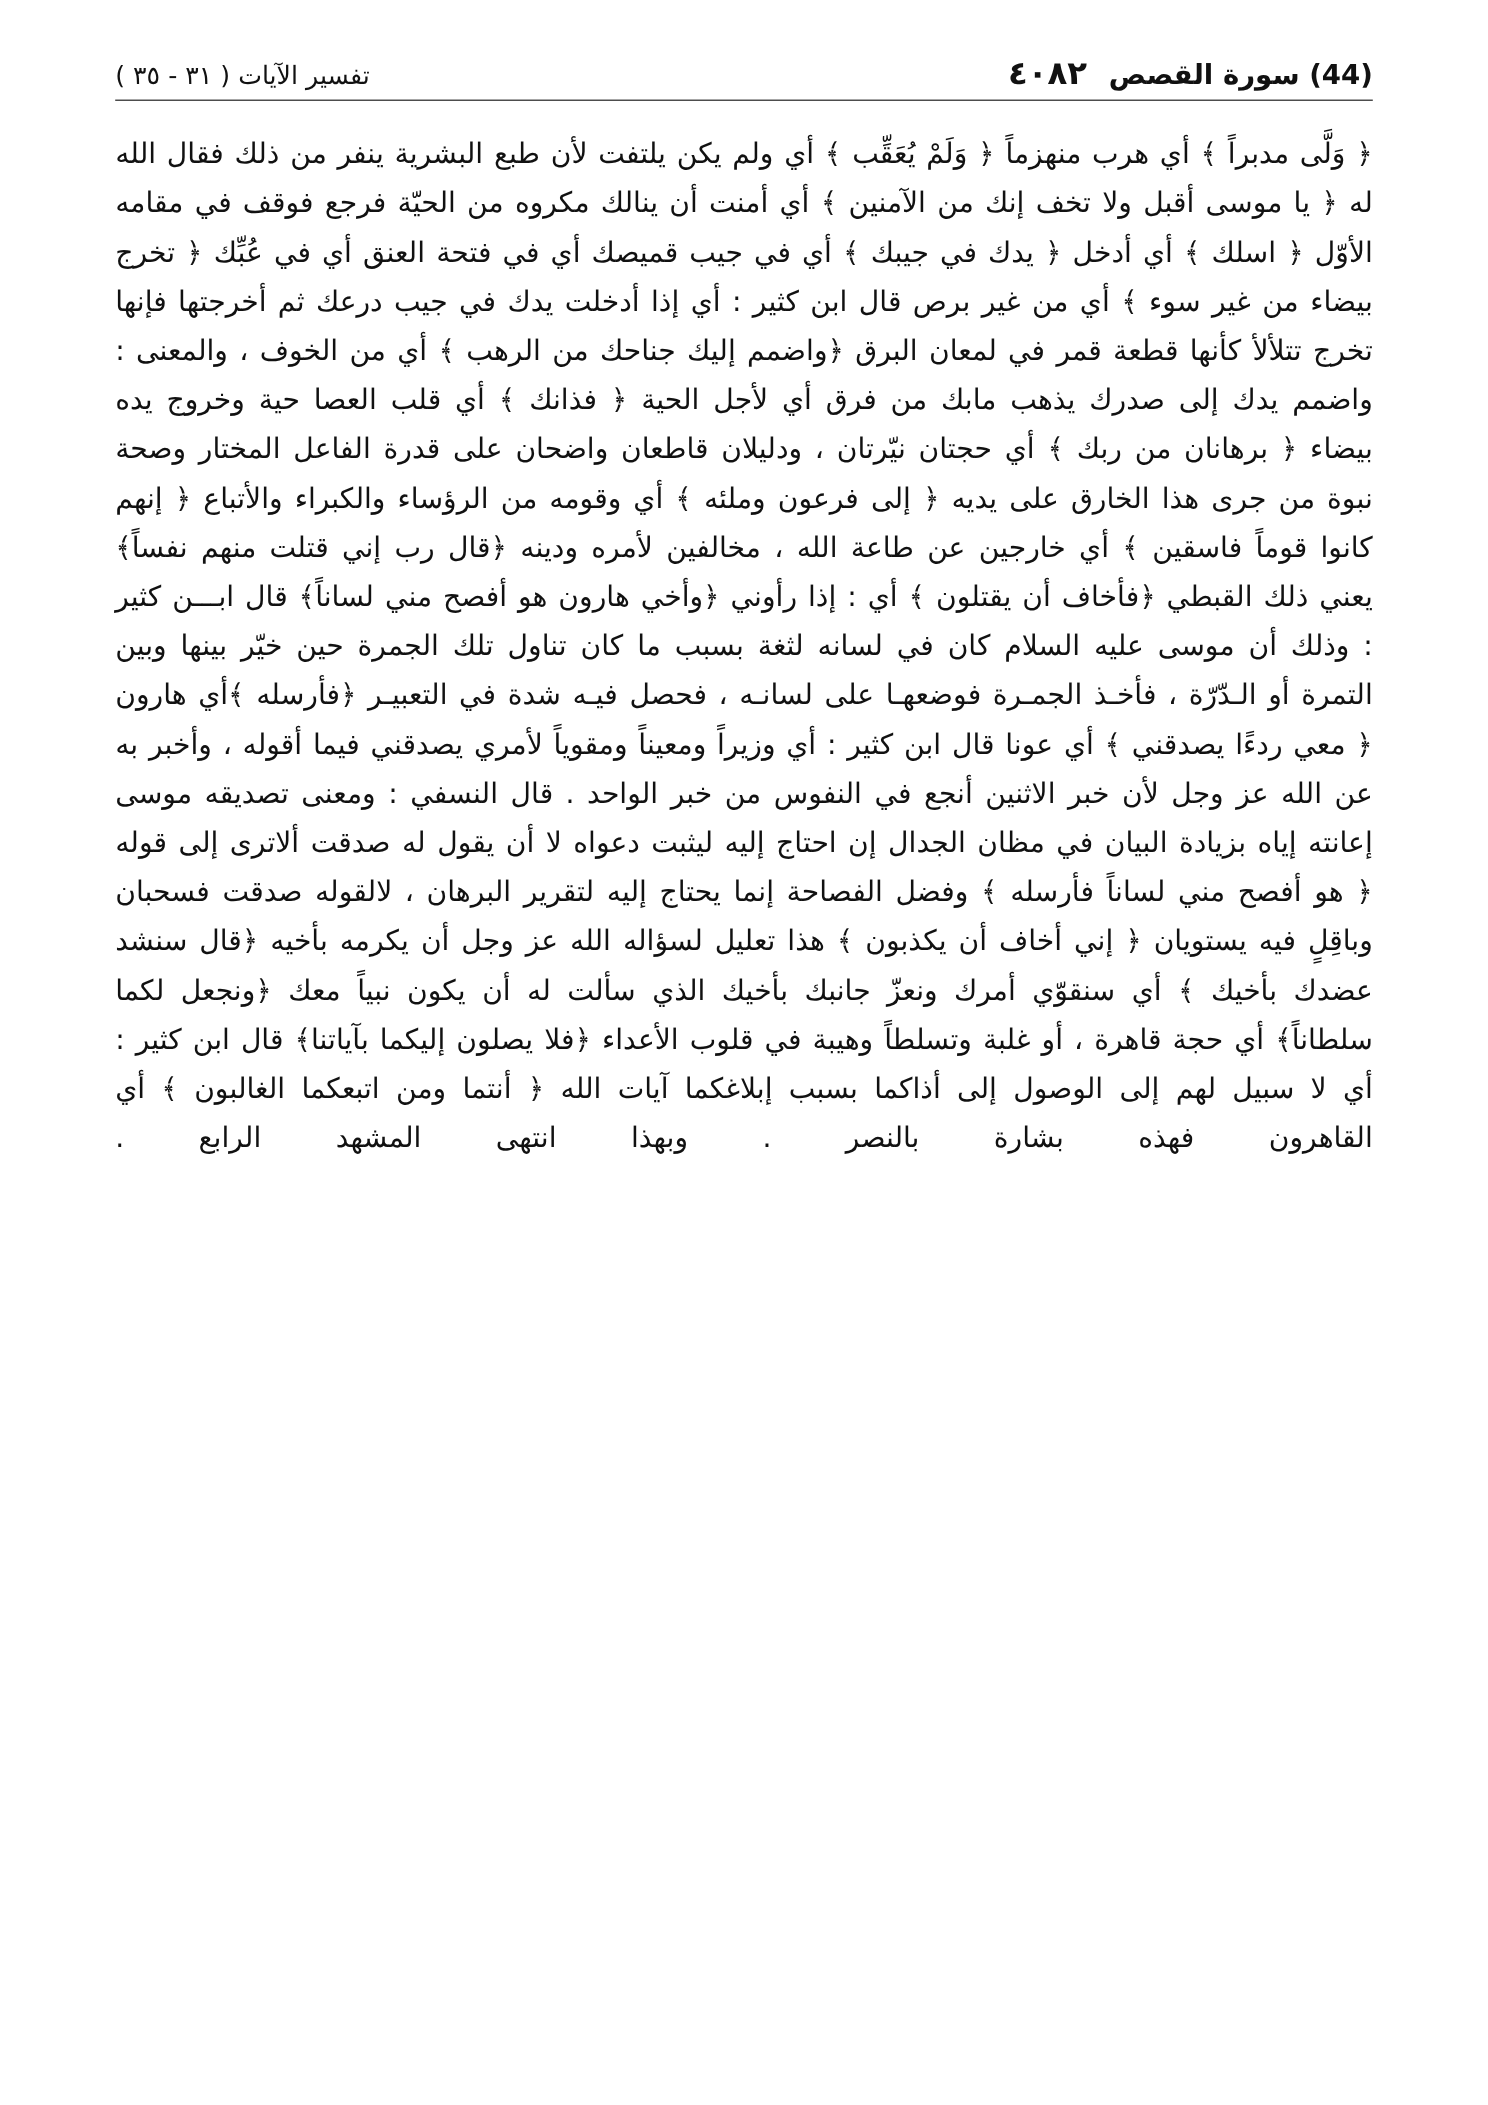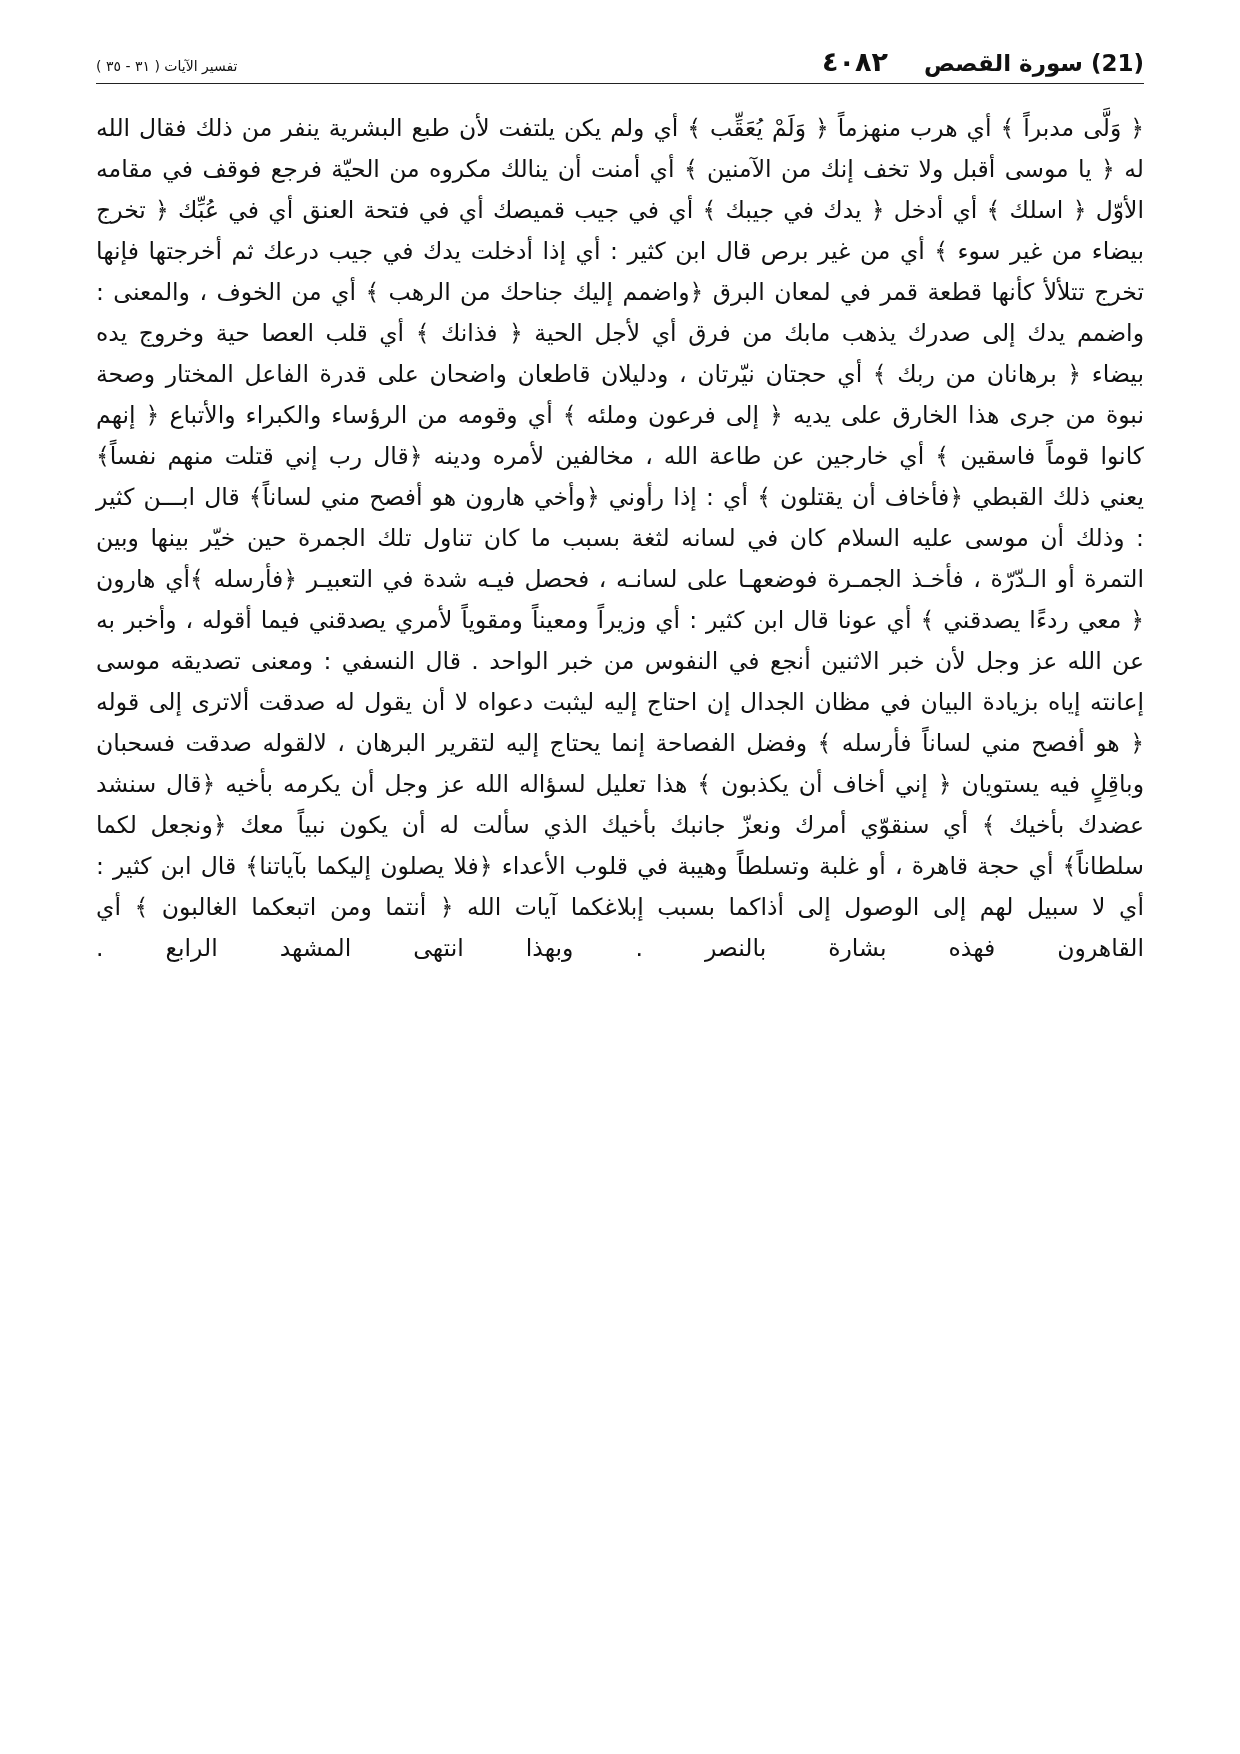--- a/index.html
+++ b/index.html
@@ -30,24 +30,24 @@
   }
   .header-right {
     font-size: 23px;
     font-weight: bold;
     letter-spacing: 0.5px;
     white-space: nowrap;
   }
   .header-right .page-num {
     font-size: 27px;
     font-weight: bold;
-    margin-right: 28px;
+    margin-right: 10px;
   }
   .header-left {
-    font-size: 14px;
+    font-size: 21px;
     white-space: nowrap;
     padding-bottom: 2px;
   }
   .rule {
     border: 0;
     border-top: 1.6px solid #222;
     margin: 4px 0 22px 0;
   }
   .body-text {
     direction: rtl;
@@ -61,21 +61,21 @@
   }
   .footer-spacer { height: 40px; }
 </style>
 </head>
 <body>
 
 <div class="page">
 
   <div class="header">
     <div class="header-right">
-      <span>(21) سورة القصص</span>
+      <span>(44) سورة القصص</span>
       <span class="page-num">٤٠٨٢</span>
     </div>
     <div class="header-left">تفسير الآيات ( ٣١ - ٣٥ )</div>
   </div>
 
   <hr class="rule">
 
   <div class="body-text">﴿ وَلَّى مدبراً ﴾ أي هرب منهزماً ﴿ وَلَمْ يُعَقِّب ﴾ أي ولم يكن يلتفت لأن طبع البشرية ينفر من ذلك فقال الله له ﴿ يا موسى أقبل ولا تخف إنك من الآمنين ﴾ أي أمنت أن ينالك مكروه من الحيّة فرجع فوقف في مقامه الأوّل ﴿ اسلك ﴾ أي أدخل ﴿ يدك في جيبك ﴾ أي في جيب قميصك أي في فتحة العنق أي في عُبِّك ﴿ تخرج بيضاء من غير سوء ﴾ أي من غير برص قال ابن كثير : أي إذا أدخلت يدك في جيب درعك ثم أخرجتها فإنها تخرج تتلألأ كأنها قطعة قمر في لمعان البرق ﴿واضمم إليك جناحك من الرهب ﴾ أي من الخوف ، والمعنى : واضمم يدك إلى صدرك يذهب مابك من فرق أي لأجل الحية ﴿ فذانك ﴾ أي قلب العصا حية وخروج يده بيضاء ﴿ برهانان من ربك ﴾ أي حجتان نيّرتان ، ودليلان قاطعان واضحان على قدرة الفاعل المختار وصحة نبوة من جرى هذا الخارق على يديه ﴿ إلى فرعون وملئه ﴾ أي وقومه من الرؤساء والكبراء والأتباع ﴿ إنهم كانوا قوماً فاسقين ﴾ أي خارجين عن طاعة الله ، مخالفين لأمره ودينه ﴿قال رب إني قتلت منهم نفساً﴾ يعني ذلك القبطي ﴿فأخاف أن يقتلون ﴾ أي : إذا رأوني ﴿وأخي هارون هو أفصح مني لساناً﴾ قال ابـــن كثير : وذلك أن موسى عليه السلام كان في لسانه لثغة بسبب ما كان تناول تلك الجمرة حين خيّر بينها وبين التمرة أو الـدّرّة ، فأخـذ الجمـرة فوضعهـا على لسانـه ، فحصل فيـه شدة في التعبيـر ﴿فأرسله ﴾أي هارون ﴿ معي ردءًا يصدقني ﴾ أي عونا قال ابن كثير : أي وزيراً ومعيناً ومقوياً لأمري يصدقني فيما أقوله ، وأخبر به عن الله عز وجل لأن خبر الاثنين أنجع في النفوس من خبر الواحد . قال النسفي : ومعنى تصديقه موسى إعانته إياه بزيادة البيان في مظان الجدال إن احتاج إليه ليثبت دعواه لا أن يقول له صدقت ألاترى إلى قوله ﴿ هو أفصح مني لساناً فأرسله ﴾ وفضل الفصاحة إنما يحتاج إليه لتقرير البرهان ، لالقوله صدقت فسحبان وباقِلٍ فيه يستويان ﴿ إني أخاف أن يكذبون ﴾ هذا تعليل لسؤاله الله عز وجل أن يكرمه بأخيه ﴿قال سنشد عضدك بأخيك ﴾ أي سنقوّي أمرك ونعزّ جانبك بأخيك الذي سألت له أن يكون نبياً معك ﴿ونجعل لكما سلطاناً﴾ أي حجة قاهرة ، أو غلبة وتسلطاً وهيبة في قلوب الأعداء ﴿فلا يصلون إليكما بآياتنا﴾ قال ابن كثير : أي لا سبيل لهم إلى الوصول إلى أذاكما بسبب إبلاغكما آيات الله ﴿ أنتما ومن اتبعكما الغالبون ﴾ أي القاهرون فهذه بشارة بالنصر .  وبهذا انتهى المشهد الرابع .</div>
 
   <div class="footer-spacer"></div>

